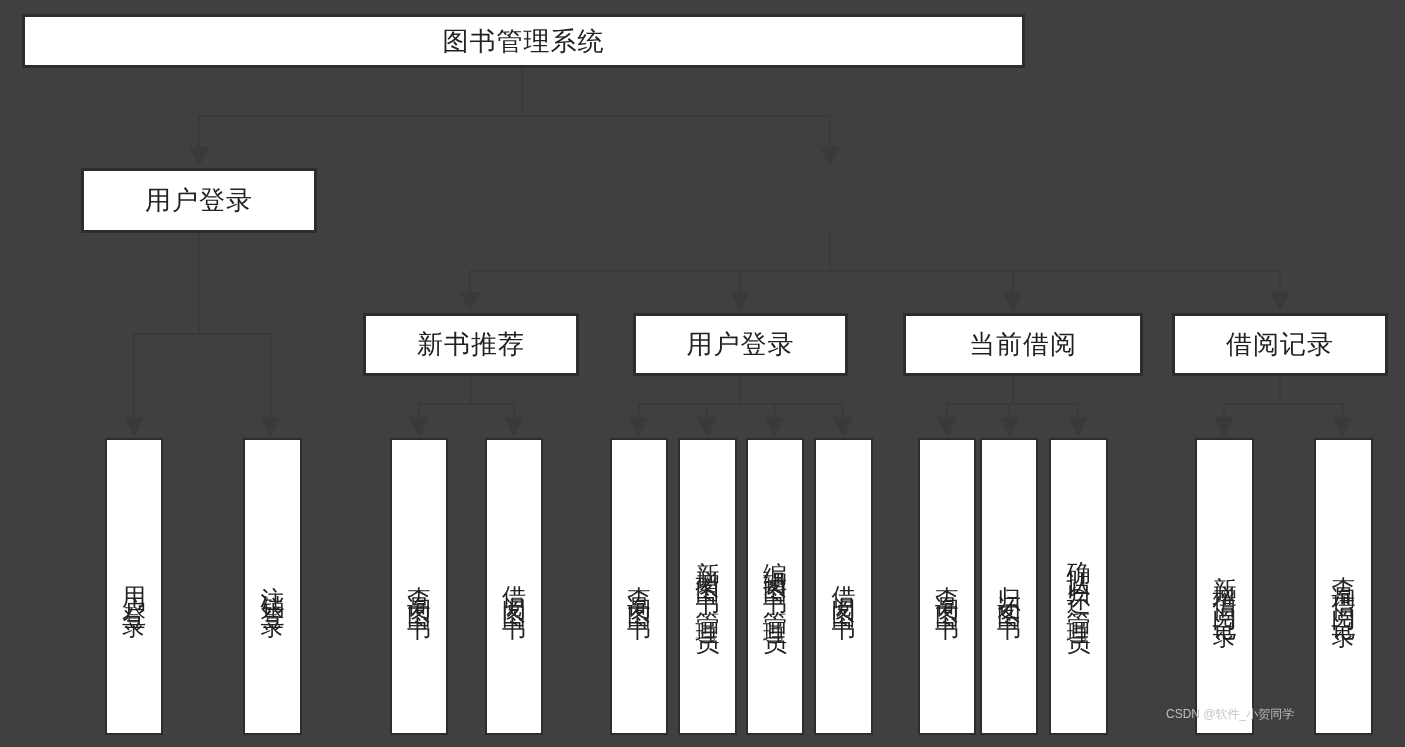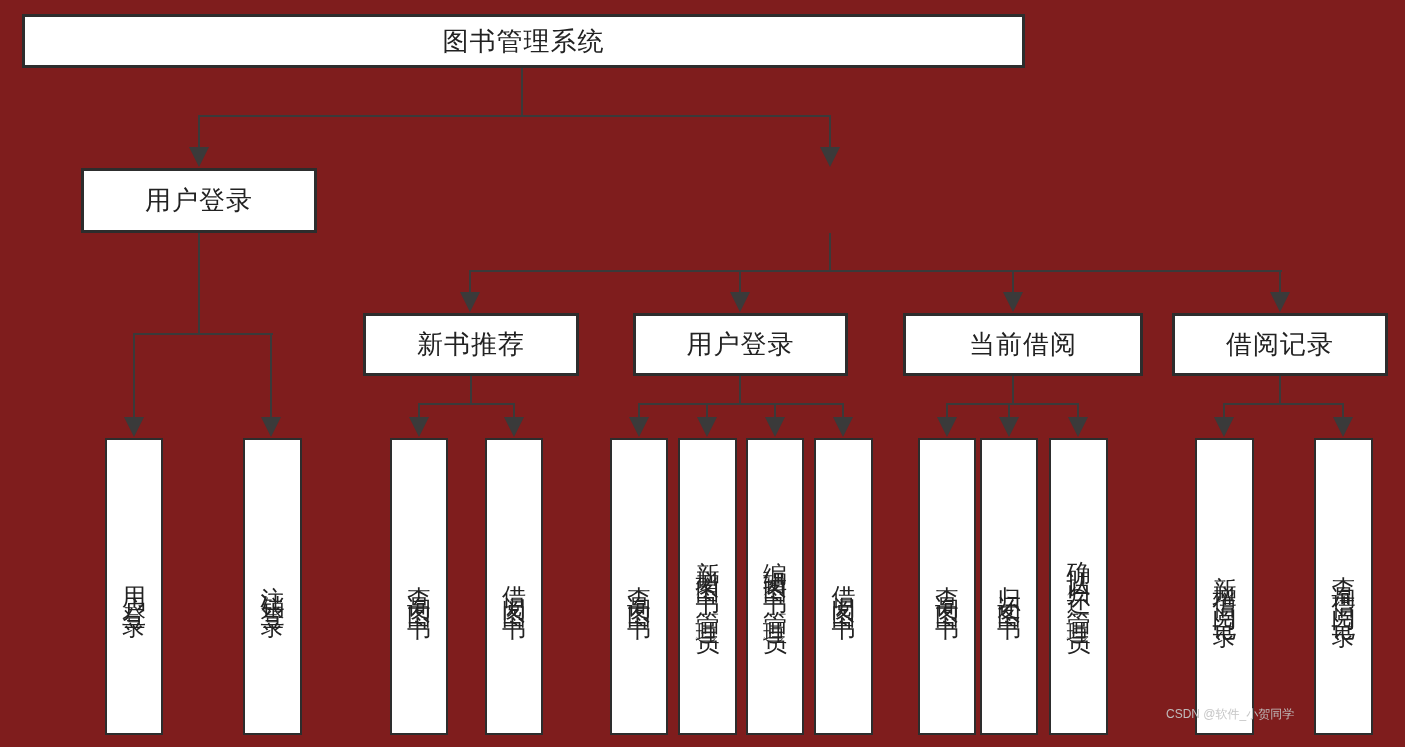--- a/index.html
+++ b/index.html
@@ -1,20 +1,20 @@
 <!DOCTYPE html>
 <html><head>
 <meta charset="utf-8">
 <style>
   html, body { margin: 0; padding: 0; background: #ffffff; }
   #stage {
     position: relative;
     width: 1405px;
     height: 747px;
-    background: #7f1d1d;
+    background: #404040;
     font-family: "Liberation Sans", "DejaVu Sans", sans-serif;
     color: #222222;
     overflow: hidden;
   }
   .box {
     position: absolute;
     box-sizing: border-box;
     background: #ffffff;
     border: 3px solid #2d2d2d;
     display: flex;

